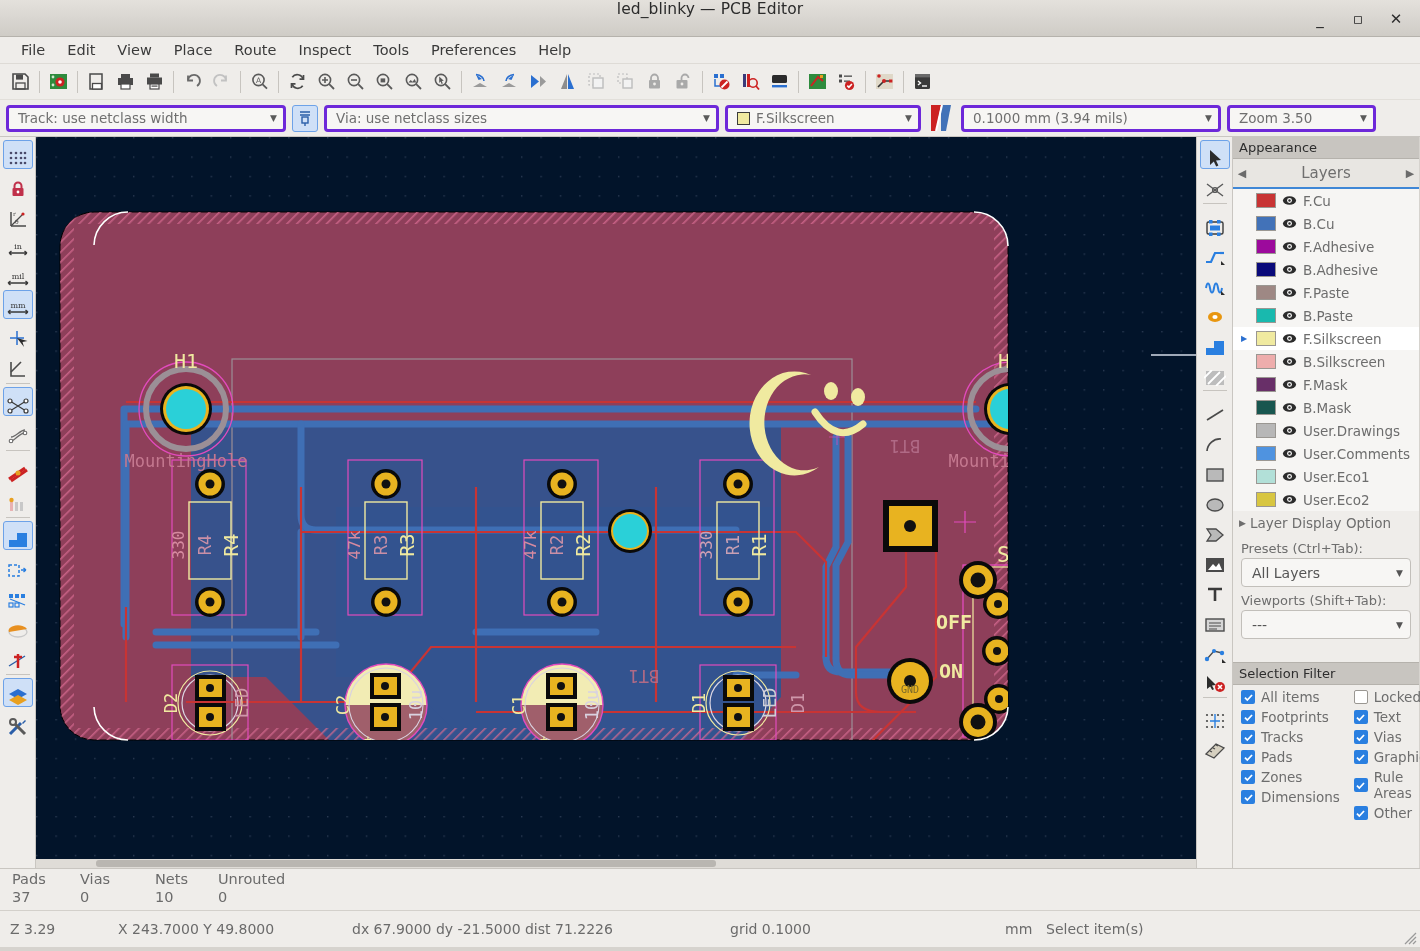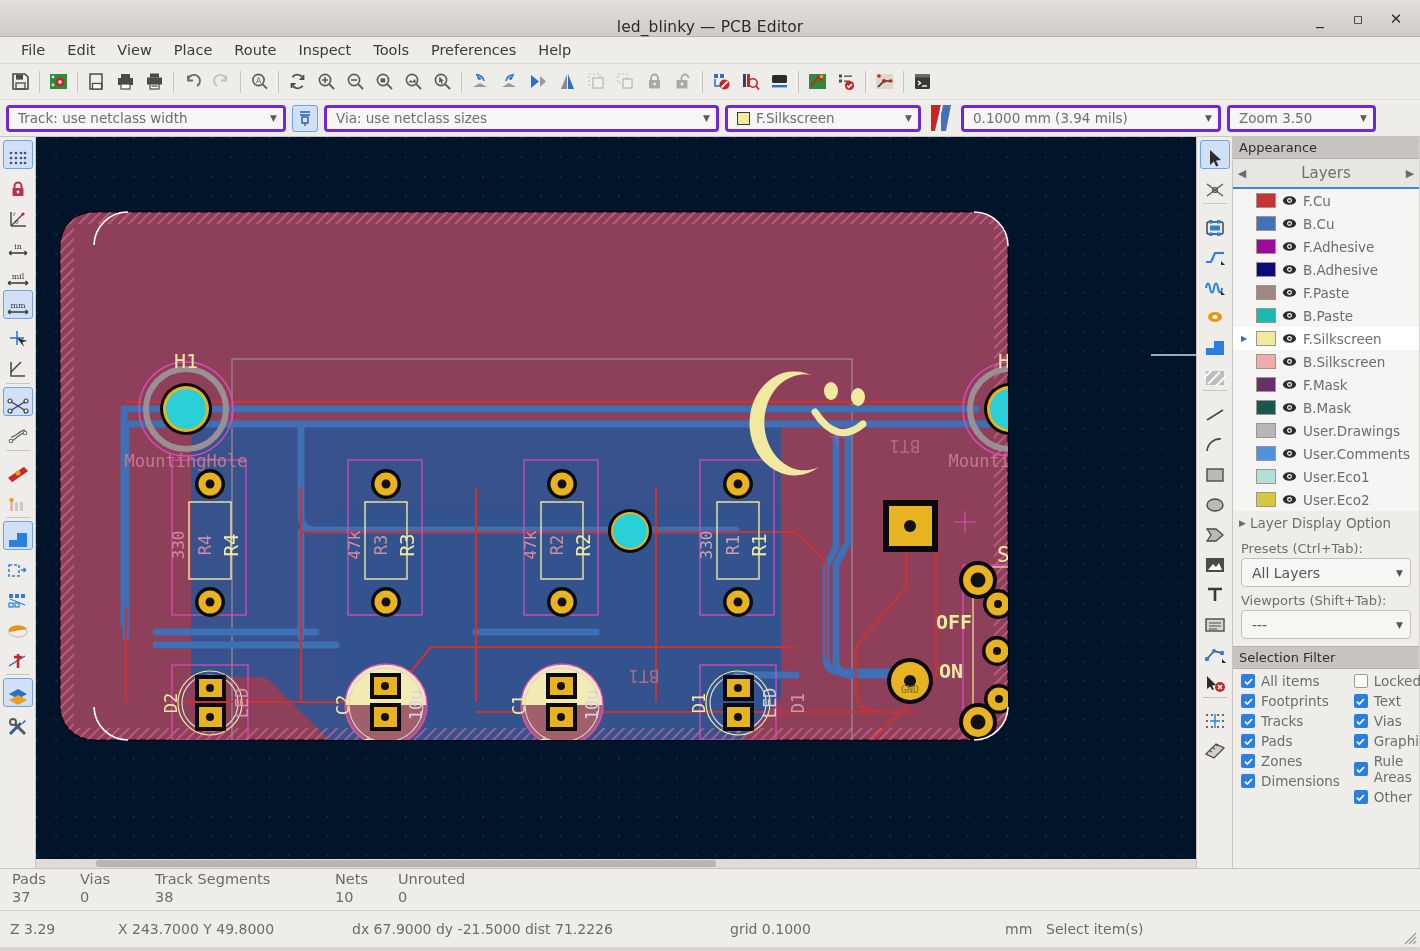--- a/index.html
+++ b/index.html
@@ -8,21 +8,21 @@
     font-family: "DejaVu Sans", "Liberation Sans", sans-serif;
     font-size: 13px;
     background: #d6d3ce;
     color: #3c3c3c;
   }
   
   #titlebar {
     height:37px; width:1420px;
     background: linear-gradient(180deg,#e4e1dc 0%, #d7d4cf 60%, #cfccc6 100%);
     border-bottom:1px solid #b5b2ac;
-    display:flex; align-items:flex-end; justify-content:center;
+    display:flex; align-items:flex-start; justify-content:center;
     position:relative;
   }
   #titlebar .t { font-size:15.5px; color:#2b2b2b; letter-spacing:.1px; }
   #winbtns { position:absolute; right:8px; top:0; height:37px; display:flex; align-items:center; gap:22px; padding-right:8px;}
   #winbtns span { font-size:15px; color:#2b2b2b; width:16px; text-align:center; cursor:default;}
   
   #menubar {
     height:27px; display:flex; align-items:center; padding-left:10px; gap:0px;
     background:#efedea; border-bottom:1px solid #dedbd6;
   }
@@ -70,21 +70,21 @@
   .lrow { display:flex; align-items:center; height:23px; padding-left:8px; gap:6px;}
   .lrow.sel { background:#ffffff; }
   .lrow .tri { width:9px; font-size:8px; color:#2a6fd0;}
   .lsw { width:20px; height:15px; border:1px solid #9a9792; flex:0 0 auto;}
   .eye { width:15px; height:15px; flex:0 0 auto;}
   .lname { font-size:13.5px; color:#6d6d6d; white-space:nowrap; overflow:hidden;}
   .ldopts { font-size:13.5px; color:#6d6d6d; padding:4px 4px 4px 6px; background:#efedea; display:flex; gap:4px; align-items:center;}
   .sec-lbl { font-size:13px; color:#6d6d6d; padding:6px 8px 2px 8px;}
   .pcombo { margin:0 8px; height:29px; background:#f7f6f4; border:1px solid #c2bfba; border-radius:4px; display:flex;align-items:center;padding:0 7px 0 10px; color:#555; font-size:14px;}
   .pcombo .arrow { margin-left:auto; font-size:9px;}
-  .filterhead { background:#c8c5c0; color:#2d2d2d; font-size:13px; padding:3px 6px; margin-top:7px; border-top:1px solid #b5b2ac; border-bottom:1px solid #b5b2ac;}
+  .filterhead { background:#c8c5c0; color:#2d2d2d; font-size:13px; padding:3px 6px; margin-top:23px; border-top:1px solid #b5b2ac; border-bottom:1px solid #b5b2ac;}
   .fgrid { display:flex; padding:4px 0 0 8px; gap:14px;}
   .fcol { display:flex; flex-direction:column; gap:4px;}
   .fitem { display:flex; align-items:center; gap:6px; font-size:13.5px; color:#6d6d6d;}
   .cbx { width:14px;height:14px;border-radius:2px; background:#2a7fe0; display:flex;align-items:center;justify-content:center; flex:0 0 auto;}
   .cbx.off { background:#ffffff; border:1px solid #9a9792;}
   .cbx svg { display:block; }
   
   #statwrap { width:1420px; }
   #stat1 { height:42px; background:#efedea; display:flex; align-items:flex-start; padding-left:12px; border-top:1px solid #c9c6c1;}
   .statcol { display:flex; flex-direction:column; }
@@ -1293,24 +1293,20 @@
 <div id="statwrap">
   <div id="stat1">
     <div class="statcol" style="width:68px;">
       <span class="h">Pads</span>
       <span class="v">37</span>
     </div>
     <div class="statcol" style="width:75px;">
       <span class="h">Vias</span>
       <span class="v">0</span>
     </div>
-    <div class="statcol" style="width:180px;">
-      <span class="h">Track Segments</span>
-      <span class="v">38</span>
-    </div>
     <div class="statcol" style="width:63px;">
       <span class="h">Nets</span>
       <span class="v">10</span>
     </div>
     <div class="statcol" style="width:120px;">
       <span class="h">Unrouted</span>
       <span class="v">0</span>
     </div>
   </div>
   <div id="stat2">

